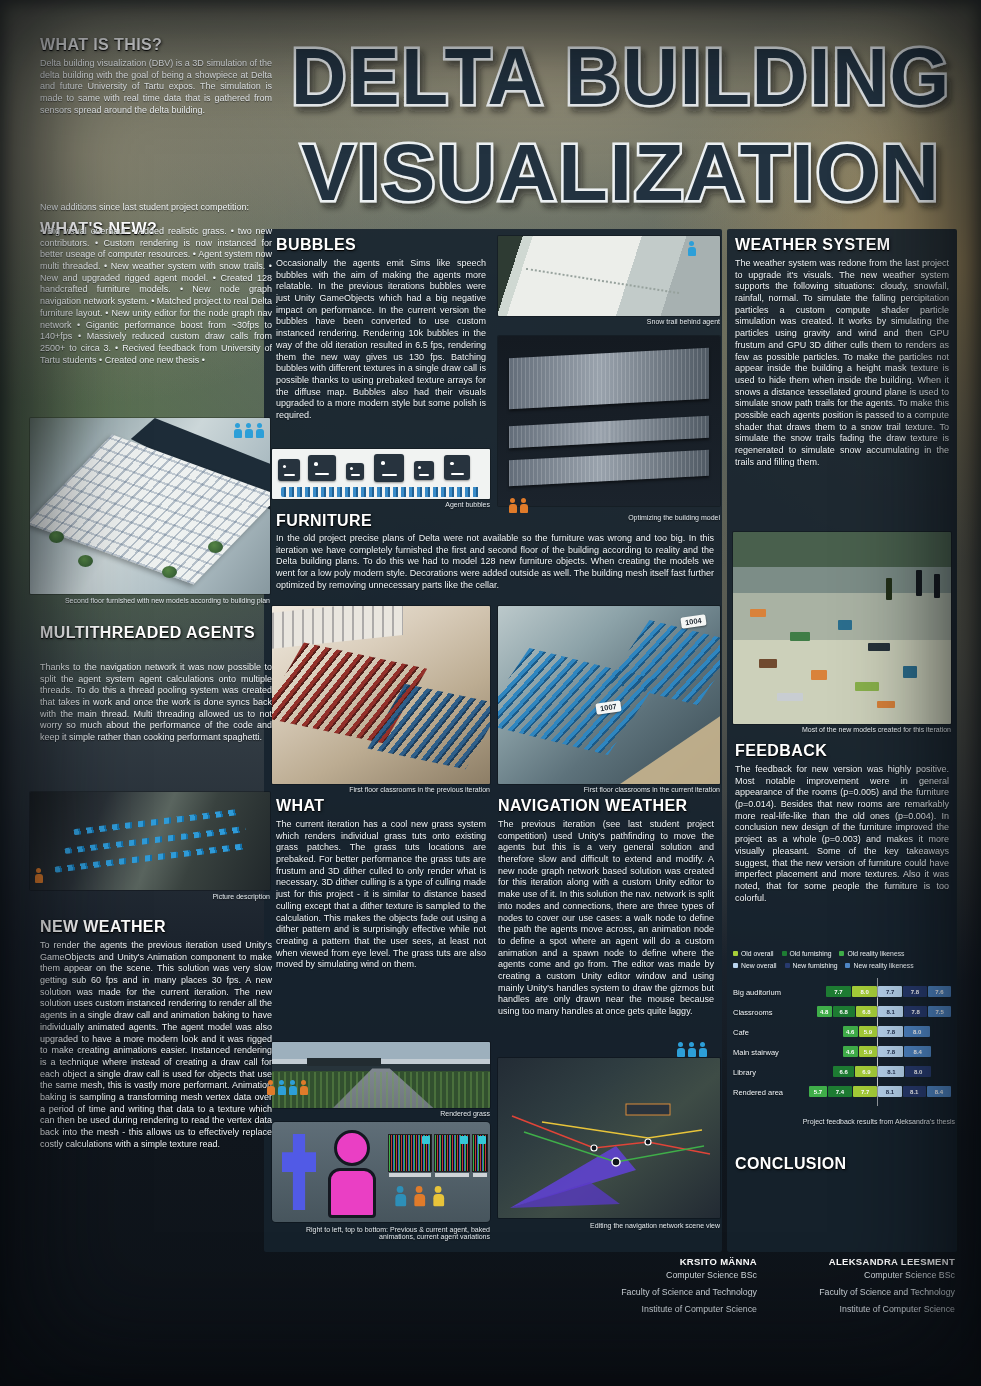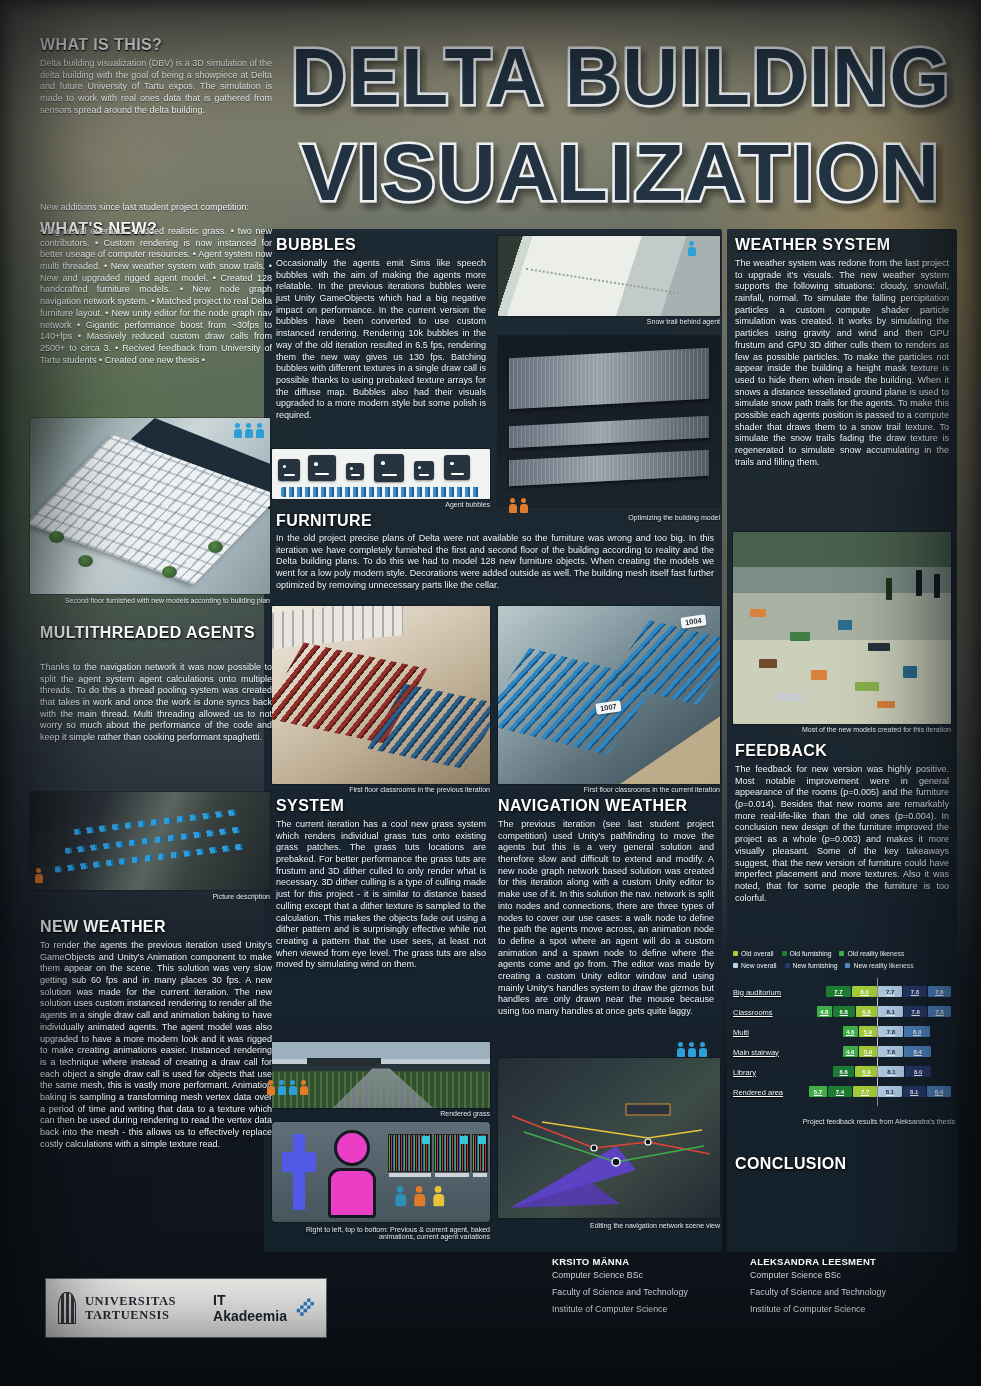--- a/index.html
+++ b/index.html
@@ -103,21 +103,21 @@
   .ch-new{width:46%;display:flex;gap:1px;padding-left:1px;box-sizing:border-box;}
   .seg{height:11px;display:flex;align-items:center;justify-content:center;font-size:6px;font-weight:700;color:#fff;border-radius:1px;overflow:hidden;}
   
   .logo-box{position:absolute;left:45px;top:1278px;width:282px;height:60px;background:#efefec;border:1px solid #60666d;
      display:flex;align-items:center;gap:9px;padding:0 12px;box-sizing:border-box;z-index:5;}
   .ut-emblem{width:24px;height:30px;border-radius:45% 45% 4% 4%;background:
      repeating-linear-gradient(90deg,#eceae6 0 2px,transparent 2px 5px),#383d44;border:1px solid #2b2f36;}
   .ut-text{font-family:"Liberation Serif",serif;font-size:12.5px;font-weight:700;color:#272c36;letter-spacing:.6px;line-height:1.12;}
   .it-wrap{margin-left:auto;display:flex;align-items:center;gap:5px;}
   .it-text{font-size:14px;font-weight:600;color:#1d232c;}
-  .credit{position:absolute;width:205px;text-align:left;z-index:5;}
+  .credit{position:absolute;width:205px;text-align:right;z-index:5;}
   .credit .nm{font-size:9.5px;font-weight:800;color:#fff;letter-spacing:.3px;}
   .credit .ln{font-size:8.8px;color:#d6dde2;line-height:1.95;}
 </style>
 </head>
 <body>
 
 <div class="poster">
 
   <div class="title-wrap">
     <svg width="690" height="208" viewBox="0 0 690 208">
@@ -128,21 +128,21 @@
         </defs>
       <text x="345" y="82" text-anchor="middle" filter="url(#ds)" font-family="Liberation Sans, sans-serif" font-weight="bold" font-size="80" fill="#24333f" stroke="#edf1f3" stroke-width="5" paint-order="stroke" letter-spacing="2" textLength="660" lengthAdjust="spacingAndGlyphs">DELTA BUILDING</text>
       <text x="345" y="178" text-anchor="middle" filter="url(#ds)" font-family="Liberation Sans, sans-serif" font-weight="bold" font-size="80" fill="#24333f" stroke="#edf1f3" stroke-width="5" paint-order="stroke" letter-spacing="2" textLength="640" lengthAdjust="spacingAndGlyphs">VISUALIZATION</text>
     </svg>
   </div>
 
   <div class="panel" style="left:264px;top:229px;width:458px;height:1023px;"></div>
   <div class="panel" style="left:727px;top:229px;width:230px;height:1023px;"></div>
 
   <h2 class="sec" style="left:40px;top:36px;">WHAT IS THIS?</h2>
-  <div class="body" style="left:40px;top:58px;width:232px;">Delta building visualization (DBV) is a 3D simulation of the delta building with the goal of being a showpiece at Delta and future University of Tartu expos. The simulation is made to work with real ones data that is gathered from sensors spread around the delta building.</div>
+  <div class="body" style="left:40px;top:58px;width:232px;">Delta building visualization (DBV) is a 3D simulation of the delta building with the goal of being a showpiece at Delta and future University of Tartu expos. The simulation is made to same with real time data that is gathered from sensors spread around the delta building.</div>
 
   <h2 class="sec" style="left:40px;top:180px;margin-top:40px;">WHAT'S NEW?</h2>
   <div class="body" style="left:40px;top:202px;width:232px;">New additions since last student project competition:</div>
   <div class="body" style="left:40px;top:226px;width:232px;max-height:192px;">• Big visual overhaul. • Added realistic grass. • two new contributors. • Custom rendering is now instanced for better useage of computer resources. • Agent system now multi threaded. • New weather system with snow trails. • New and upgraded rigged agent model. • Created 128 handcrafted furniture models. • New node graph navigation network system. • Matched project to real Delta furniture layout. • New unity editor for the node graph nav network • Gigantic performance boost from ~30fps to 140+fps • Massively reduced custom draw calls from 2500+ to circa 3. • Recived feedback from University of Tartu students • Created one new thesis •</div>
 
   <div class="img plan" style="left:30px;top:418px;width:240px;height:176px;">
     <div class="wall"></div>
     <div class="floor"></div>
     <span class="tree" style="left:8%;top:64%;"></span>
     <span class="tree" style="left:20%;top:78%;"></span>
@@ -189,21 +189,21 @@
   <h2 class="sec" style="left:276px;top:512px;">FURNITURE</h2>
   <div class="body" style="left:276px;top:533px;width:438px;">In the old project precise plans of Delta were not available so the furniture was wrong and too big. In this iteration we have completely furnished the first and second floor of the building according to reality and the Delta building plans. To do this we had to model 128 new furniture objects. When creating the models we went for a low poly modern style. Decorations were added outside as well. The building mesh itself fast further optimized by removing unnecessary parts like the cellar.</div>
 
   <div class="img cprev" style="left:272px;top:606px;width:218px;height:178px;">
     <div class="ceil"></div>
     <div class="red"></div>
     <div class="blu"></div>
   </div>
   <div class="cap" style="left:272px;top:786px;width:218px;">First floor classrooms in the previous iteration</div>
 
-  <h2 class="sec" style="left:276px;top:797px;">SYSTEM</h2>
+  <h2 class="sec" style="left:276px;top:797px;">WHAT</h2>
   <div class="body" style="left:276px;top:819px;width:210px;max-height:218px;">The current iteration has a cool new grass system which renders individual grass tuts onto existing grass patches. The grass tuts locations are prebaked. For better performance the grass tuts are frustum and 3D dither culled to only render what is necessary. 3D dither culling is a type of culling made just for this project - it is similar to distance based culling except that a dither texture is sampled to the calculation. This makes the objects fade out using a dither pattern and is surprisingly effective while not creating a pattern that the user sees, at least not when viewed from eye level. The grass tuts are also moved by simulating wind on them.</div>
 
   <div class="img grass" style="left:272px;top:1042px;width:218px;height:66px;">
     <div style="position:absolute;left:16%;top:24%;width:34%;height:13%;background:#222c31;"></div>
     <div class="path"></div>
   </div>
   <div class="agents" style="left:266px;top:1080px;">
     <span class="person" style="--c:#e07b2a"></span>
     <span class="person" style="--c:#2d9fd8"></span>
     <span class="person" style="--c:#2d9fd8"></span>
@@ -327,21 +327,21 @@
       </div>
       <div class="lg-item">
         <span class="sw" style="background: rgb(39, 58, 110);"></span>
         <span>New furnishing</span>
       </div>
       <div class="lg-item">
         <span class="sw" style="background: rgb(79, 135, 199);"></span>
         <span>New reality likeness</span>
       </div>
     </div>
-  <div class="chart" style="left:733px;top:986px;width:222px;text-decoration:underline;">
+  <div class="chart" style="left:733px;top:986px;width:222px;">
       <div class="ch-row">
         <div class="ch-lab">Big auditorium</div>
         <div class="ch-area">
           <div class="ch-old">
             <div class="seg" title="Old furnishing" style="background: rgb(30, 124, 51); width: 24.64px;">7.7</div>
             <div class="seg" title="Old overall" style="background: rgb(166, 206, 57); width: 25.6px;">8.0</div>
           </div>
           <div class="ch-new">
             <div class="seg" title="New overall" style="background: rgb(184, 212, 238); width: 24.64px; color: rgb(34, 48, 76);">7.7</div>
             <div class="seg" title="New furnishing" style="background: rgb(39, 58, 110); width: 24.96px;">7.8</div>
@@ -358,21 +358,21 @@
             <div class="seg" title="Old overall" style="background: rgb(166, 206, 57); width: 21.76px;">6.8</div>
           </div>
           <div class="ch-new">
             <div class="seg" title="New overall" style="background: rgb(184, 212, 238); width: 25.92px; color: rgb(34, 48, 76);">8.1</div>
             <div class="seg" title="New furnishing" style="background: rgb(39, 58, 110); width: 24.96px;">7.8</div>
             <div class="seg" title="New reality likeness" style="background: rgb(79, 135, 199); width: 24px;">7.5</div>
           </div>
         </div>
       </div>
       <div class="ch-row">
-        <div class="ch-lab">Multi</div>
+        <div class="ch-lab">Cafe</div>
         <div class="ch-area">
           <div class="ch-old">
             <div class="seg" title="Old reality likeness" style="background: rgb(63, 174, 73); width: 14.72px;">4.6</div>
             <div class="seg" title="Old overall" style="background: rgb(166, 206, 57); width: 18.88px;">5.9</div>
           </div>
           <div class="ch-new">
             <div class="seg" title="New overall" style="background: rgb(184, 212, 238); width: 24.96px; color: rgb(34, 48, 76);">7.8</div>
             <div class="seg" title="New reality likeness" style="background: rgb(79, 135, 199); width: 25.6px;">8.0</div>
           </div>
         </div>
@@ -416,39 +416,20 @@
             <div class="seg" title="New furnishing" style="background: rgb(39, 58, 110); width: 25.92px;">8.1</div>
             <div class="seg" title="New reality likeness" style="background: rgb(79, 135, 199); width: 26.88px;">8.4</div>
           </div>
         </div>
       </div>
     </div>
   <div class="cap" style="left:733px;top:1118px;width:222px;text-align:right;">Project feedback results from Aleksandra's thesis</div>
 
   <h2 class="sec" style="left:735px;top:1155px;">CONCLUSION</h2>
 
-  <div class="logo-box">
-    <div class="ut-emblem"></div>
-    <div class="ut-text">UNIVERSITAS TARTUENSIS</div>
-    <div class="it-wrap">
-      <span class="it-text">IT Akadeemia</span>
-      <svg width="22" height="22" viewBox="0 0 22 22">
-        <g fill="#2f7fd0">
-          <rect x="14" y="0" width="4" height="4"></rect>
-            <rect x="18" y="4" width="4" height="4"></rect>
-          <rect x="10" y="4" width="4" height="4"></rect>
-            <rect x="14" y="8" width="4" height="4"></rect>
-          <rect x="6" y="8" width="4" height="4"></rect>
-            <rect x="10" y="12" width="4" height="4"></rect>
-          <rect x="2" y="12" width="4" height="4"></rect>
-            <rect x="6" y="16" width="4" height="4"></rect>
-        </g>
-      </svg>
-    </div>
-  </div>
 
   <div class="credit" style="left:552px;top:1256px;">
     <div class="nm">KRSITO MÄNNA</div>
     <div class="ln">Computer Science BSc</div>
     <div class="ln">Faculty of Science and Technology</div>
     <div class="ln">Institute of Computer Science</div>
   </div>
   <div class="credit" style="left:750px;top:1256px;">
     <div class="nm">ALEKSANDRA LEESMENT</div>
     <div class="ln">Computer Science BSc</div>

